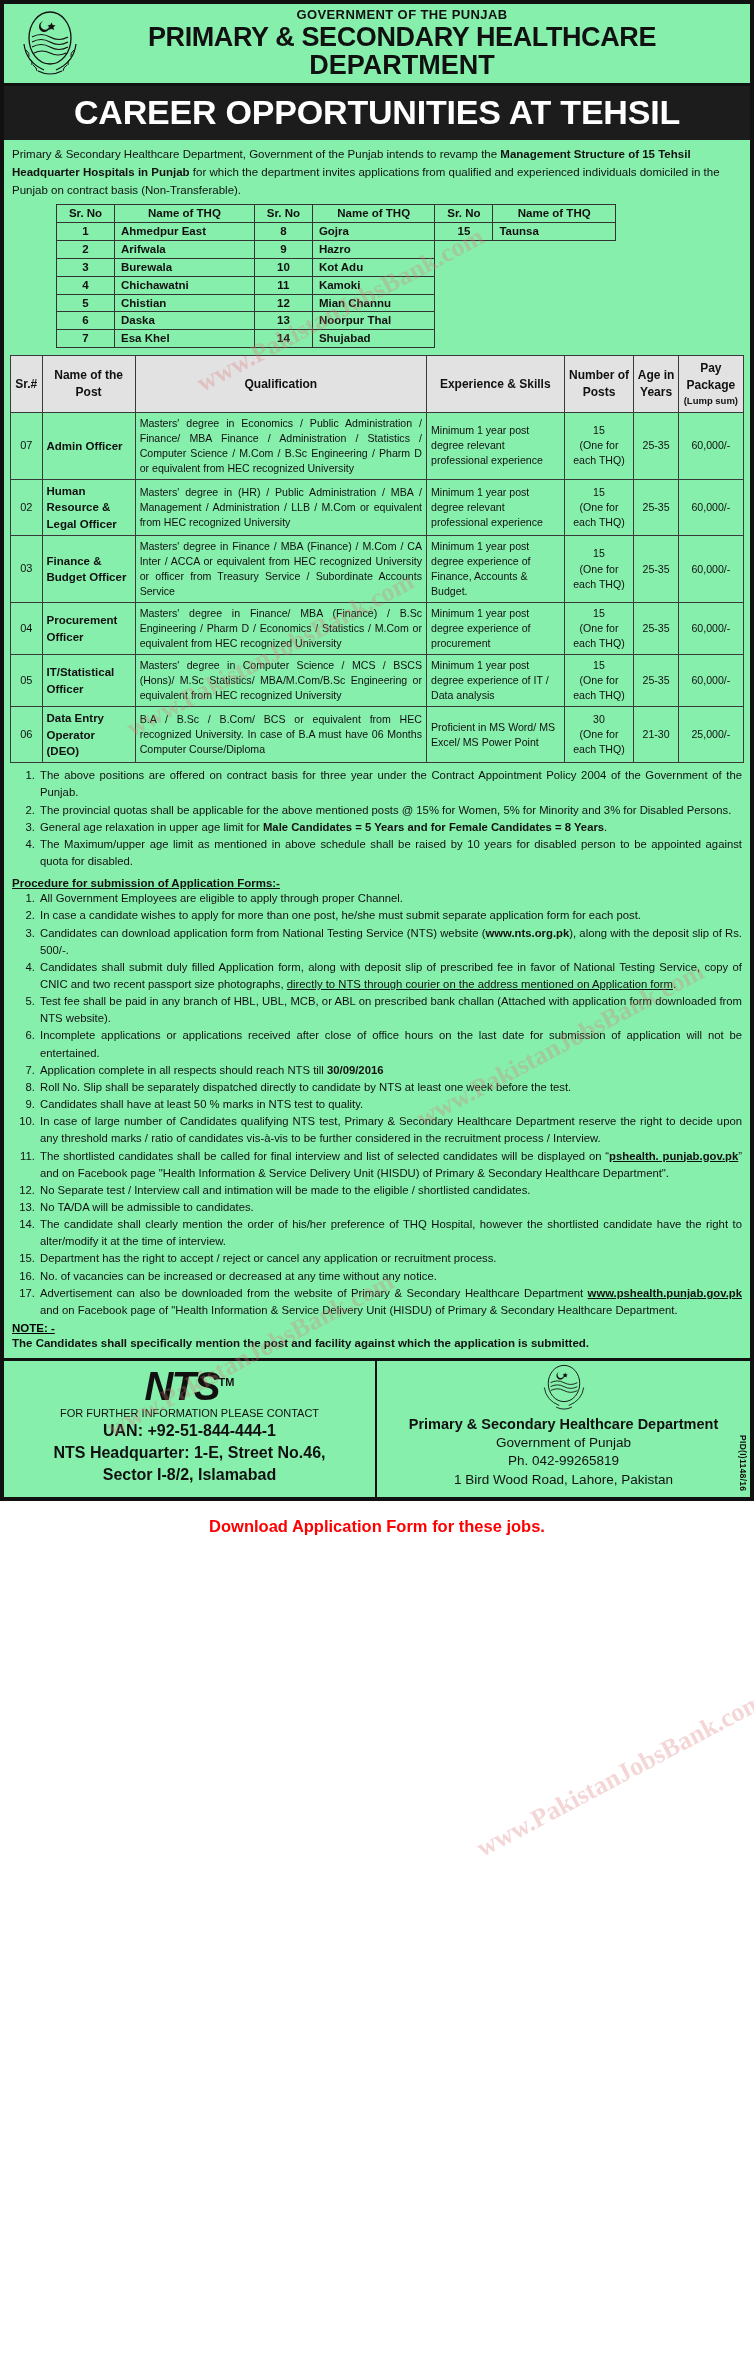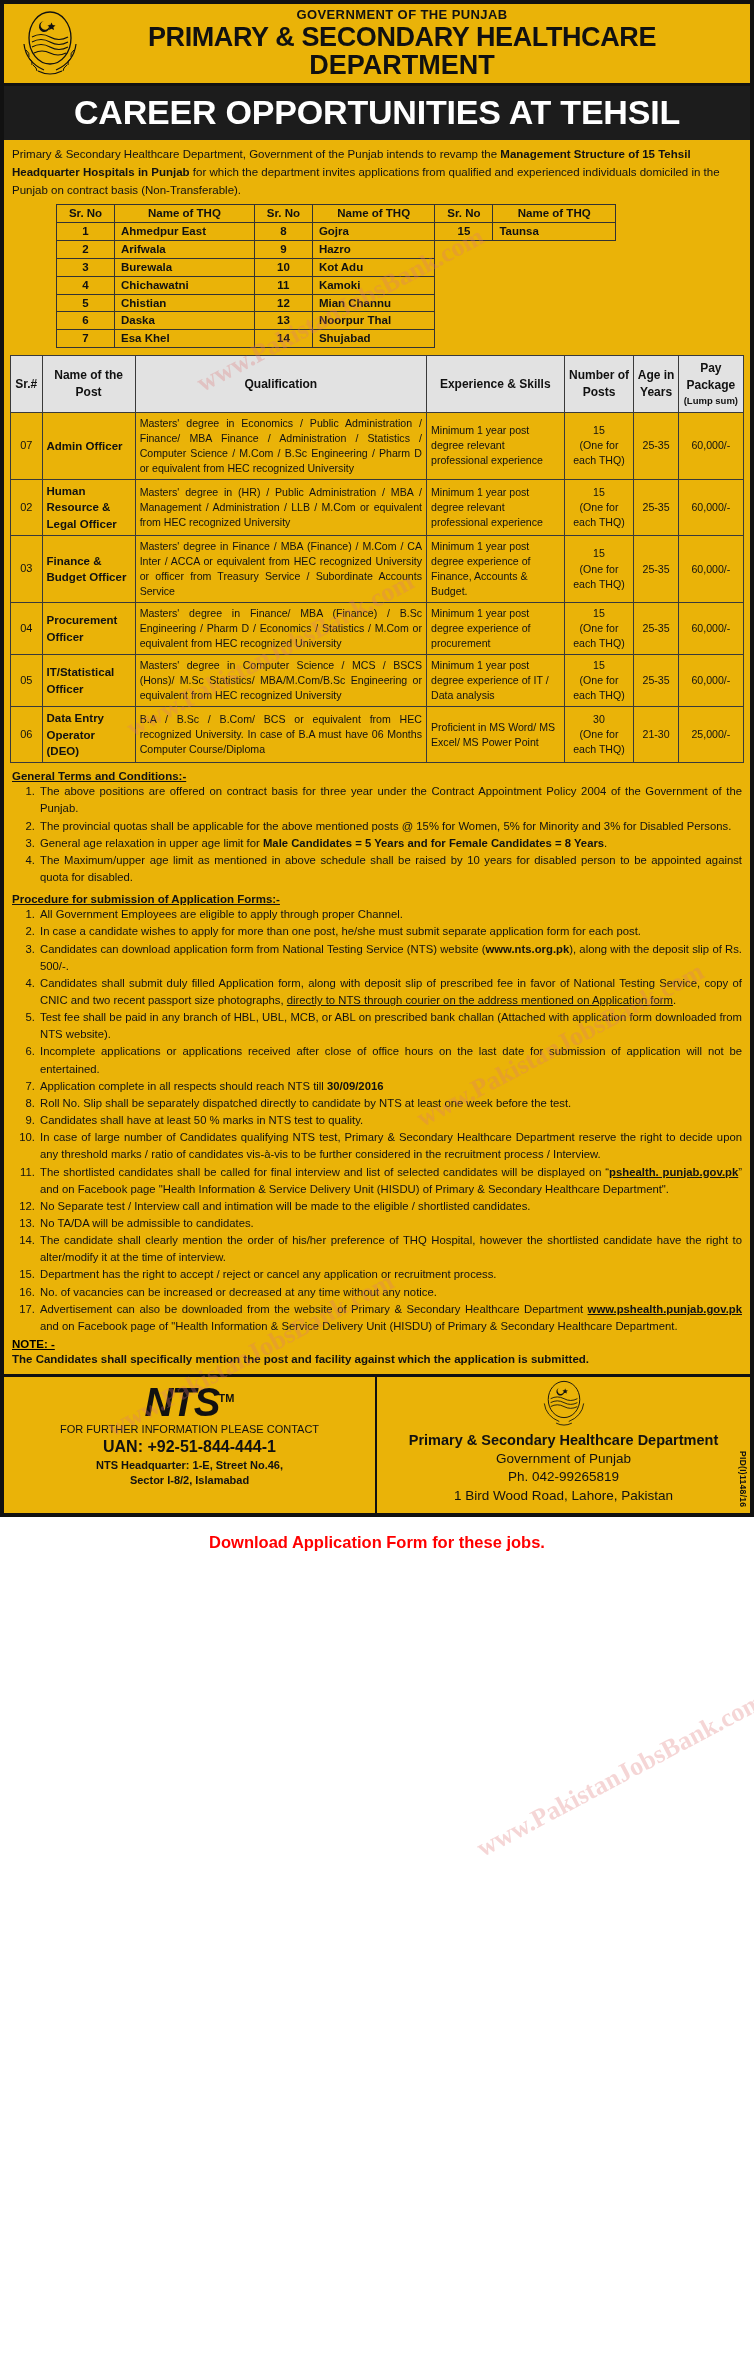--- a/index.html
+++ b/index.html
@@ -12,21 +12,21 @@
     width: 754px;
     height: 2353px;
     position: relative;
     overflow: hidden;
   }
 
   
   .ad {
     width: 754px;
     border: 4px solid #111;
-    background: #eab308;
+    background: #86efac;
     padding: 0;
     position: relative;
   }
 
   
   .masthead {
     display: flex;
     align-items: center;
     padding: 4px 6px 2px 6px;
     border-bottom: 3px solid #111;
@@ -181,21 +181,21 @@
   }
   .nts-logo sup { font-size: 11px; font-style: normal; letter-spacing: 0; vertical-align: super;}
   .nts-contact {
     font-size: 11px;
     color: #111;
     margin-top: 2px;
     line-height: 1.25;
   }
   .nts-uan { font-size: 16px; font-weight: bold; color:#111; line-height:1.3; }
   .nts-name { font-size: 16px; font-weight: bold; color:#111; line-height:1.3; }
-  .nts-addr { font-size: 11px; font-weight: bold; color:#111; line-height:1.35; }
+  .nts-addr { font-size: 16px; font-weight: bold; color:#111; line-height:1.35; }
   .dept-foot-1 { font-size: 14.5px; font-weight: bold; color:#111; line-height:1.3; }
   .dept-foot-2 { font-size: 13.5px; color:#111; line-height:1.35; }
   .pid {
     position: absolute;
     right: 2px;
     bottom: 6px;
     font-size: 8.5px;
     font-weight: bold;
     color: #111;
     writing-mode: vertical-rl;
@@ -424,21 +424,20 @@
             <span>(One for each THQ)</span>
           </td>
           <td class="c-age">21-30</td>
           <td class="c-pay">25,000/-</td>
         </tr>
       </tbody>
     </table>
   </div>
 
   <div class="sec">
-    <div class="sec-head">General Terms and Conditions:-</div>
     <ol class="terms">
       <li>The above positions are offered on contract basis for three year under the Contract Appointment Policy 2004 of the Government of the Punjab.</li>
       <li>The provincial quotas shall be applicable for the above mentioned posts @ 15% for Women, 5% for Minority and 3% for Disabled Persons.</li>
       <li><span>General age relaxation in upper age limit for </span><b>Male Candidates = 5 Years and for Female Candidates = 8 Years</b><span>.</span></li>
       <li>The Maximum/upper age limit as mentioned in above schedule shall be raised by 10 years for disabled person to be appointed against quota for disabled.</li>
     </ol>
   </div>
 
   <div class="sec">
     <div class="sec-head">Procedure for submission of Application Forms:-</div>

